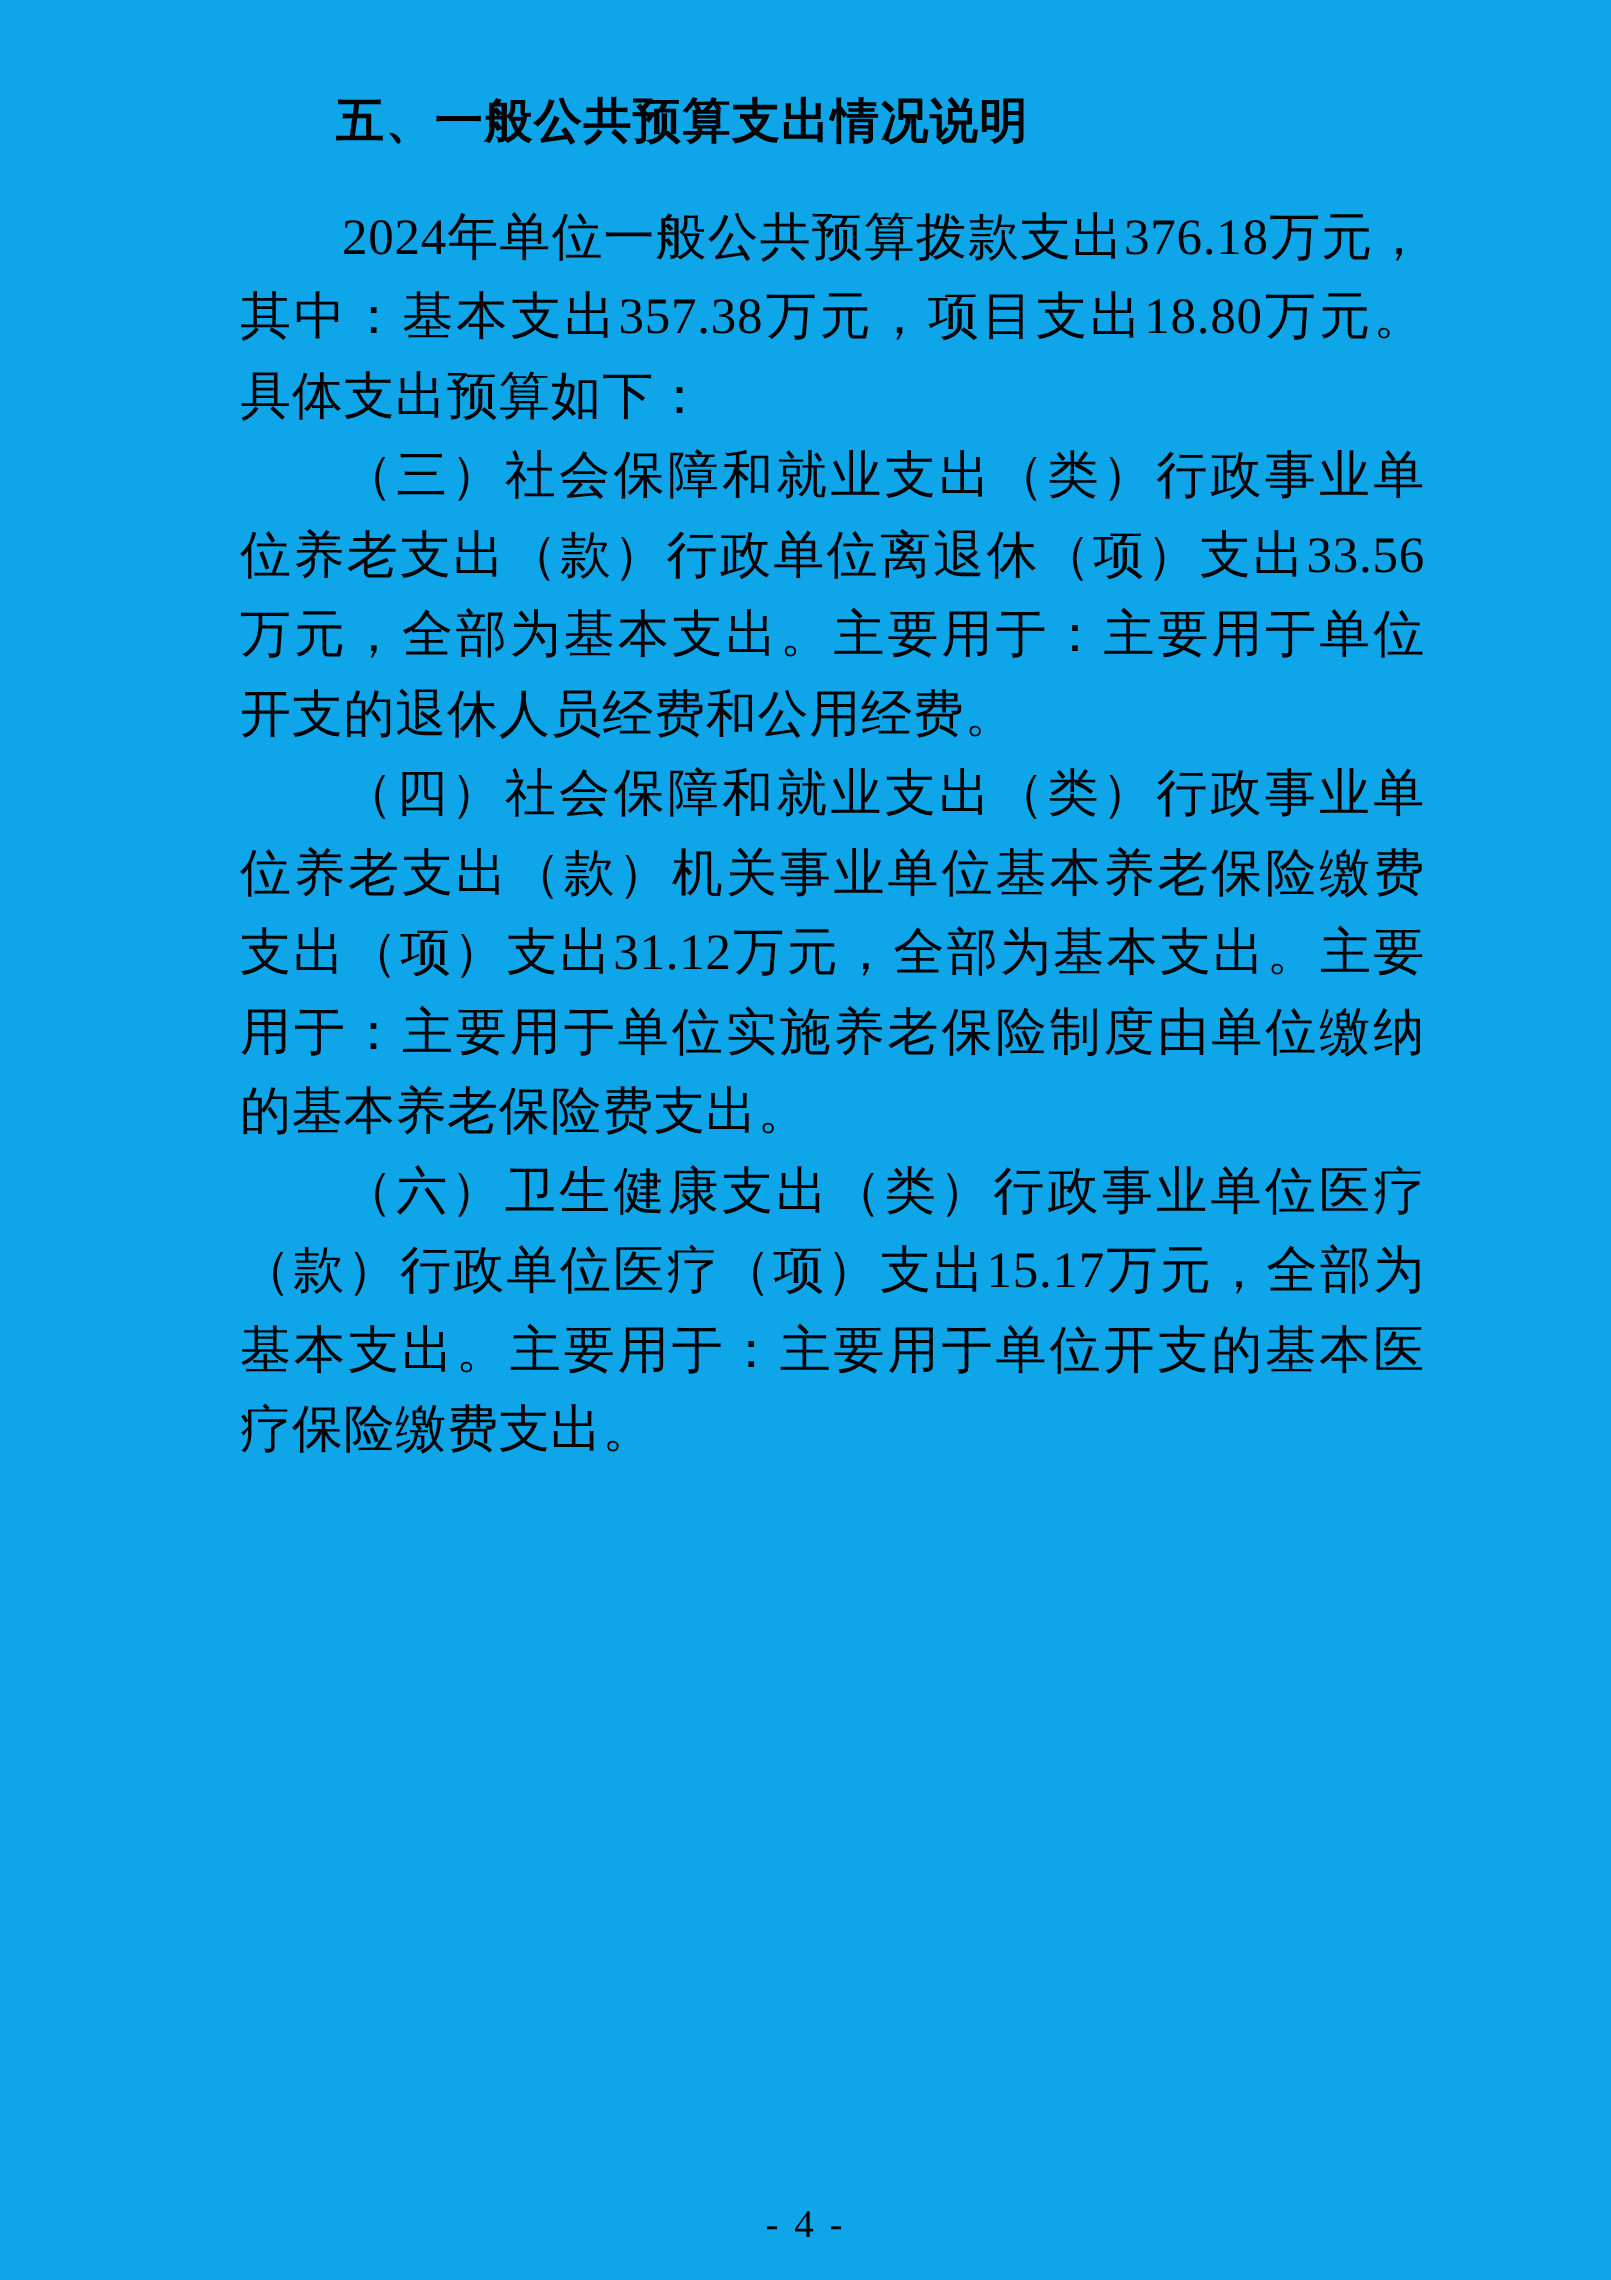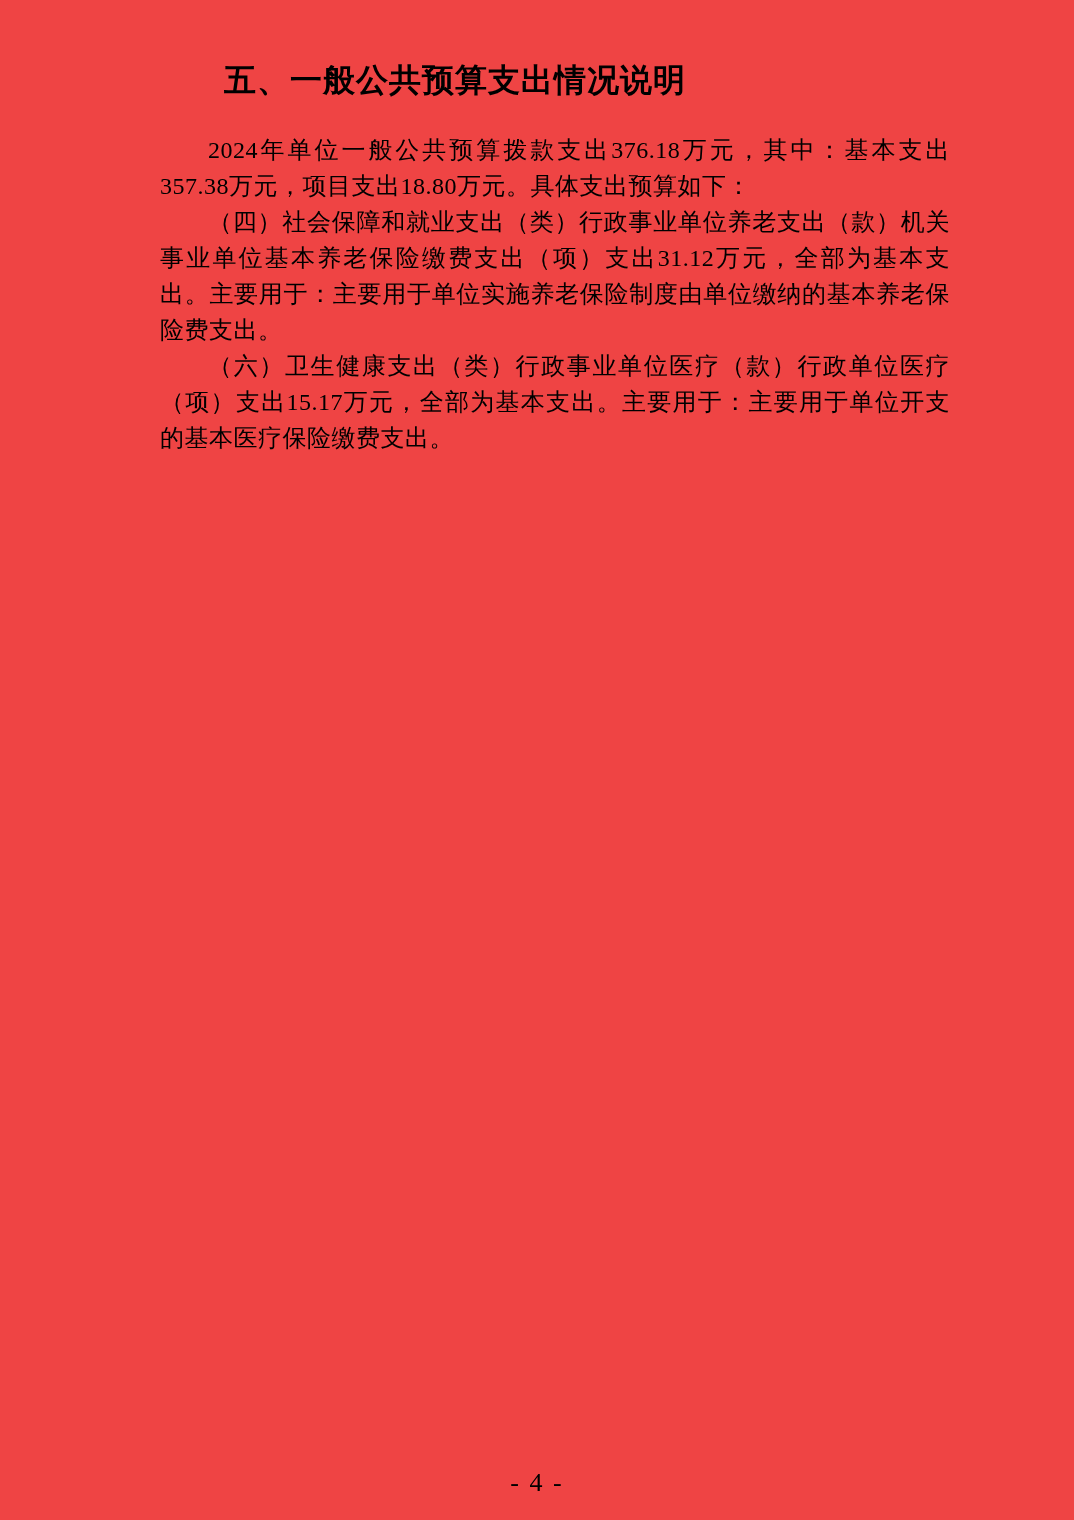--- a/index.html
+++ b/index.html
@@ -2,21 +2,21 @@
 <html><head>
 <meta charset="utf-8">
 <style>
   * { box-sizing: border-box; }
   html, body { margin: 0; padding: 0; background: #e8e8e8; }
   .page {
     position: relative;
     width: 1074px;
     height: 1520px;
     margin: 0 auto;
-    background: #ef4444;
+    background: #0ea5e9;
     color: #000000;
     font-family: "Liberation Serif", "DejaVu Serif", serif;
     overflow: hidden;
   }
   .content {
     position: absolute;
     top: 56px;
     left: 160px;
     width: 790px;
   }
@@ -24,22 +24,22 @@
     font-family: "Liberation Sans", "DejaVu Sans", sans-serif;
     font-weight: bold;
     font-size: 32px;
     line-height: 48px;
     letter-spacing: 1px;
     text-indent: 2em;
     margin: 0 0 28px 0;
     white-space: nowrap;
   }
   .para {
-    font-size: 24px;
-    line-height: 36px;
+    font-size: 34px;
+    line-height: 53px;
     text-align: justify;
     text-indent: 2em;
     margin: 0;
     letter-spacing: 0.5px;
   }
   .footer {
     position: absolute;
     left: 0;
     bottom: 22px;
     width: 100%;
@@ -54,20 +54,21 @@
 <body>
 
 <div class="page">
   <div class="content">
     <h1 class="heading">五、一般公共预算支出情况说明</h1>
 
     <p class="para">2024年单位一般公共预算拨款支出376.18万元，其中：基本支出357.38万元，项目支出18.80万元。具体支出预算如下：</p>
 
 
 
+    <p class="para">（三）社会保障和就业支出（类）行政事业单位养老支出（款）行政单位离退休（项）支出33.56万元，全部为基本支出。主要用于：主要用于单位开支的退休人员经费和公用经费。</p>
 
     <p class="para">（四）社会保障和就业支出（类）行政事业单位养老支出（款）机关事业单位基本养老保险缴费支出（项）支出31.12万元，全部为基本支出。主要用于：主要用于单位实施养老保险制度由单位缴纳的基本养老保险费支出。</p>
 
 
     <p class="para">（六）卫生健康支出（类）行政事业单位医疗（款）行政单位医疗（项）支出15.17万元，全部为基本支出。主要用于：主要用于单位开支的基本医疗保险缴费支出。</p>
   </div>
 
   <div class="footer">- 4 -</div>
 </div>
 

